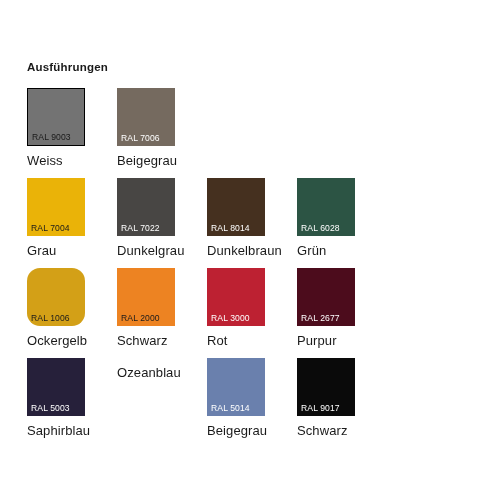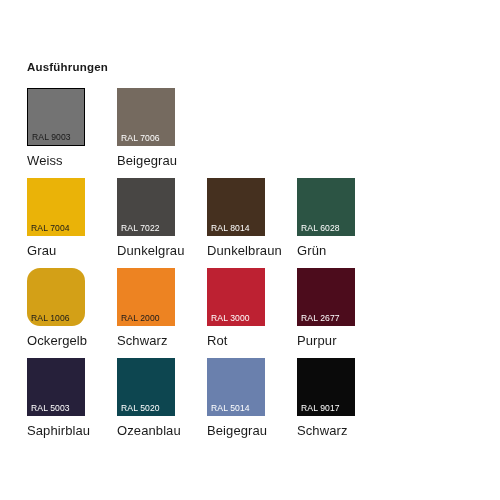--- a/index.html
+++ b/index.html
@@ -146,23 +146,20 @@
         </div>
       </div>
       <div class="row">
         <div class="cell">
           <div class="swatch" style="background: rgb(38, 32, 58);">
             <span class="ral light">RAL 5003</span>
           </div>
           <div class="name">Saphirblau</div>
         </div>
         <div class="cell">
-          <div class="swatch" style="background: rgb(13, 70, 80);">
-            <span class="ral light">RAL 5020</span>
-          </div>
           <div class="name">Ozeanblau</div>
         </div>
         <div class="cell">
           <div class="swatch" style="background: rgb(106, 128, 173); text-align: right;">
             <span class="ral light">RAL 5014</span>
           </div>
           <div class="name">Beigegrau</div>
         </div>
         <div class="cell">
           <div class="swatch" style="background: rgb(10, 10, 10);">

